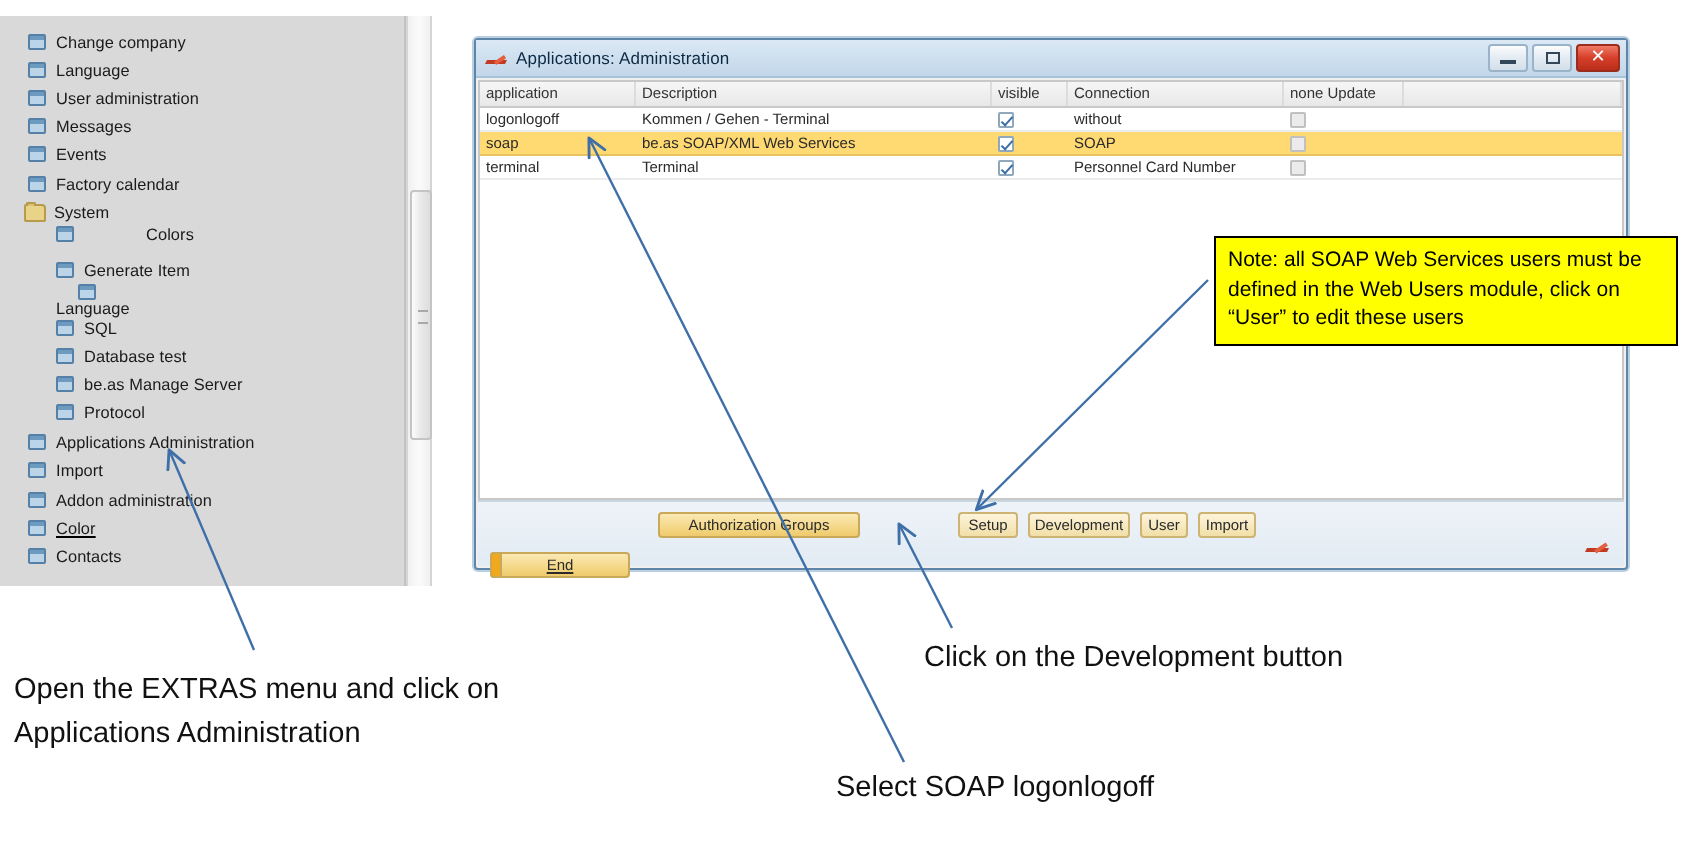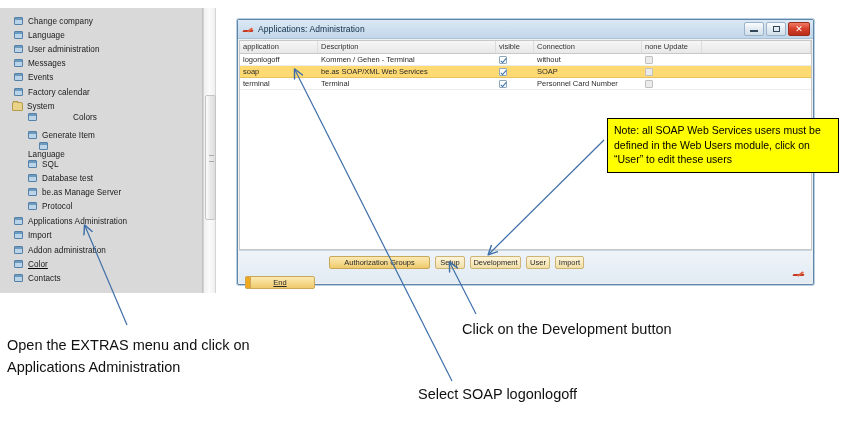--- a/index.html
+++ b/index.html
@@ -309,20 +309,21 @@
     color: #2b2b2b;
     display: flex;
     align-items: center;
     justify-content: center;
     box-sizing: border-box;
     white-space: nowrap;
   }
   .tbtn.plain {
     background: linear-gradient(to bottom,#fdf4da,#f7e9bf 55%,#f1dfa7);
     border-color: #cdb475;
+    margin-left: 44px;
   }
   #btn-end { left: 6px; width: 70px; margin-top: 20px; }
   #btn-end::before {
     content: "";
     position: absolute;
     left: -1px; top: -1px; bottom: -1px;
     width: 6px;
     background: #f0a81e;
     border: 1px solid #c9a959;
     border-radius: 2px 0 0 2px;

